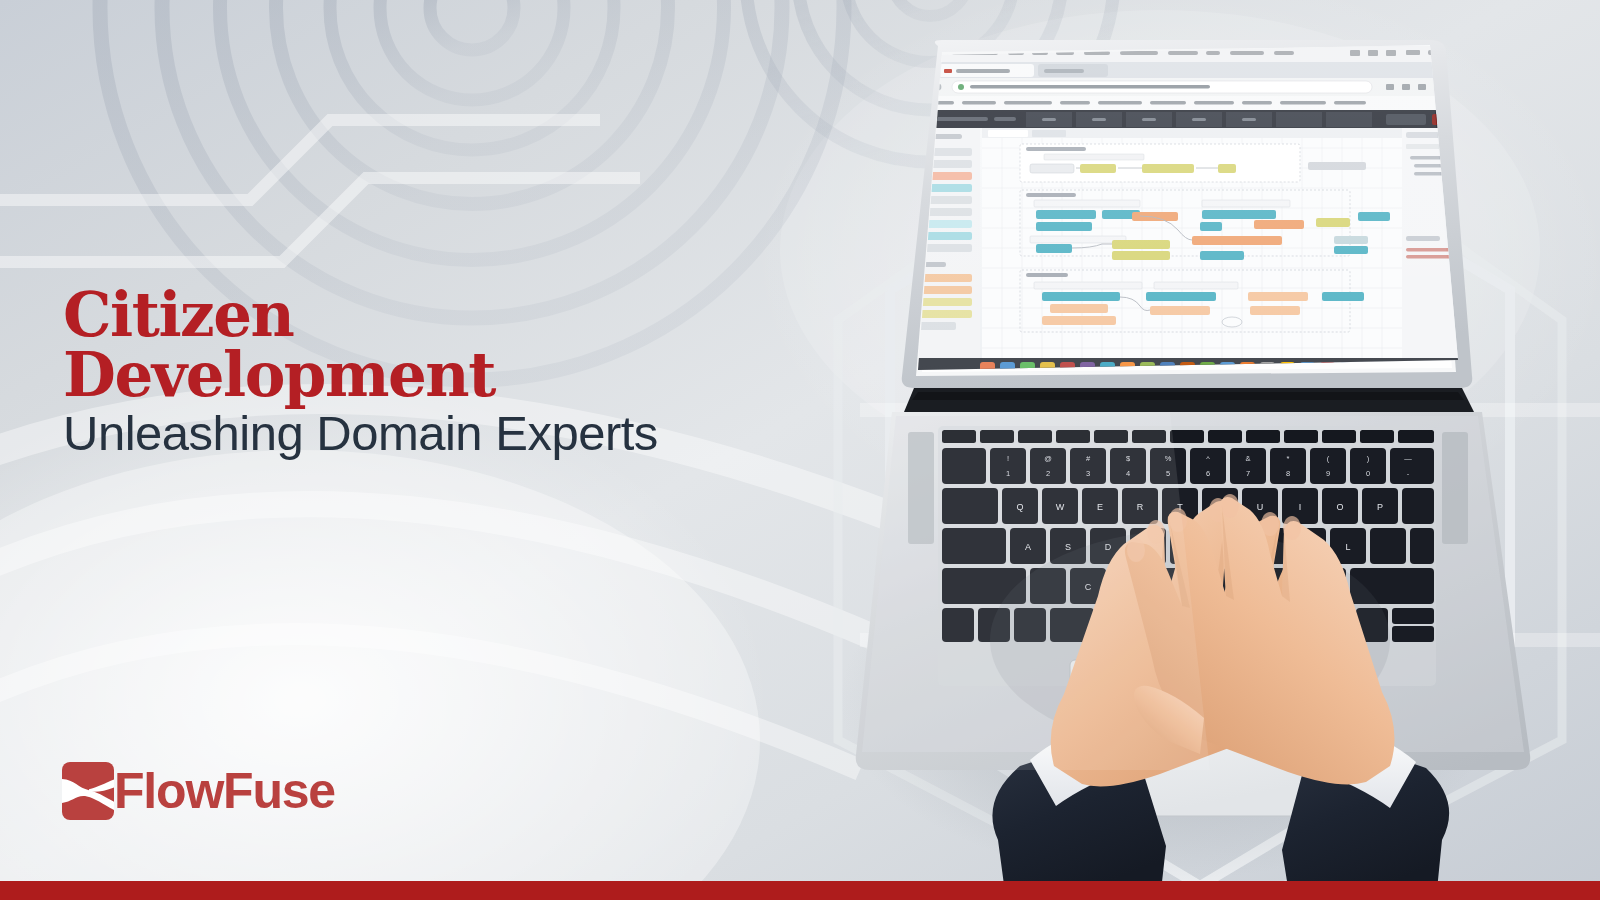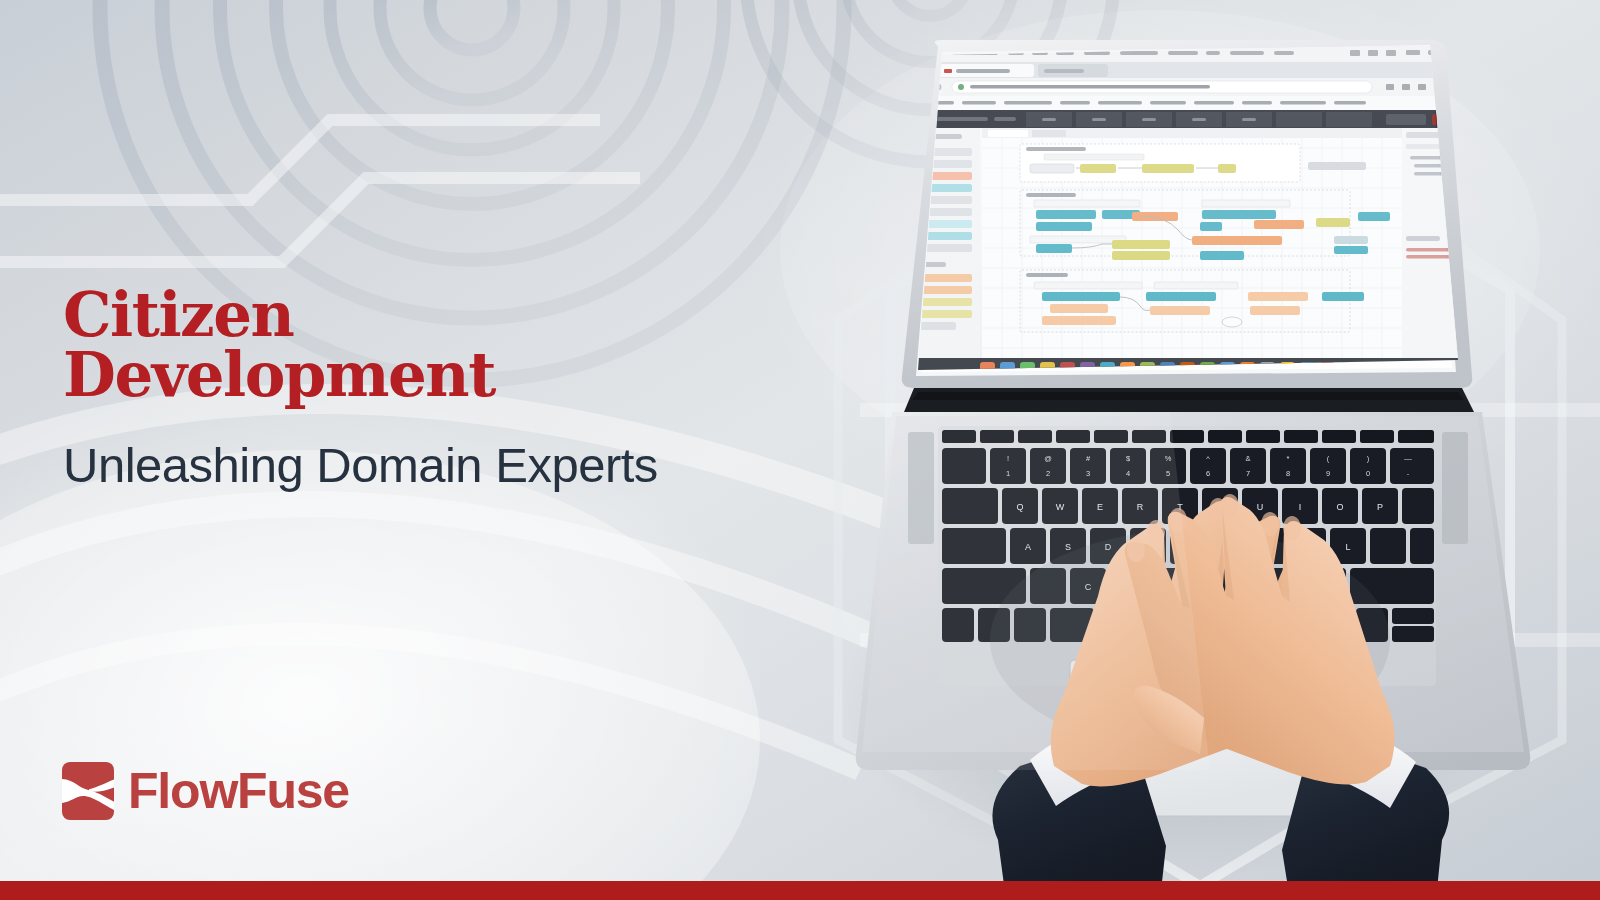--- a/index.html
+++ b/index.html
@@ -26,30 +26,29 @@
   .headline {
     font-family:"DejaVu Serif", serif;
     font-weight:700;
     font-size:61px;
     line-height:0.98;
     letter-spacing:-1.5px;
     color:#B41F24;
   }
   .headline .l2 { display:block; }
   .subtitle {
-    margin-top:32px;
     font-family:"Liberation Sans", sans-serif;
     font-weight:400;
     font-size:49px;
     letter-spacing:-0.5px;
     color:#263240;
   }
 
   
-  .logo { position:absolute; left:62px; top:762px; display:flex; align-items:flex-end; gap:14px; }
+  .logo { position:absolute; left:62px; top:762px; display:flex; align-items:flex-end; }
   .logo-mark { width:52px; height:58px; display:block; }
   .logo-word {
     font-family:"Liberation Sans", sans-serif;
     font-weight:700;
     font-size:50px;
     letter-spacing:-1.2px;
     color:#B9413F;
   }
 
   

